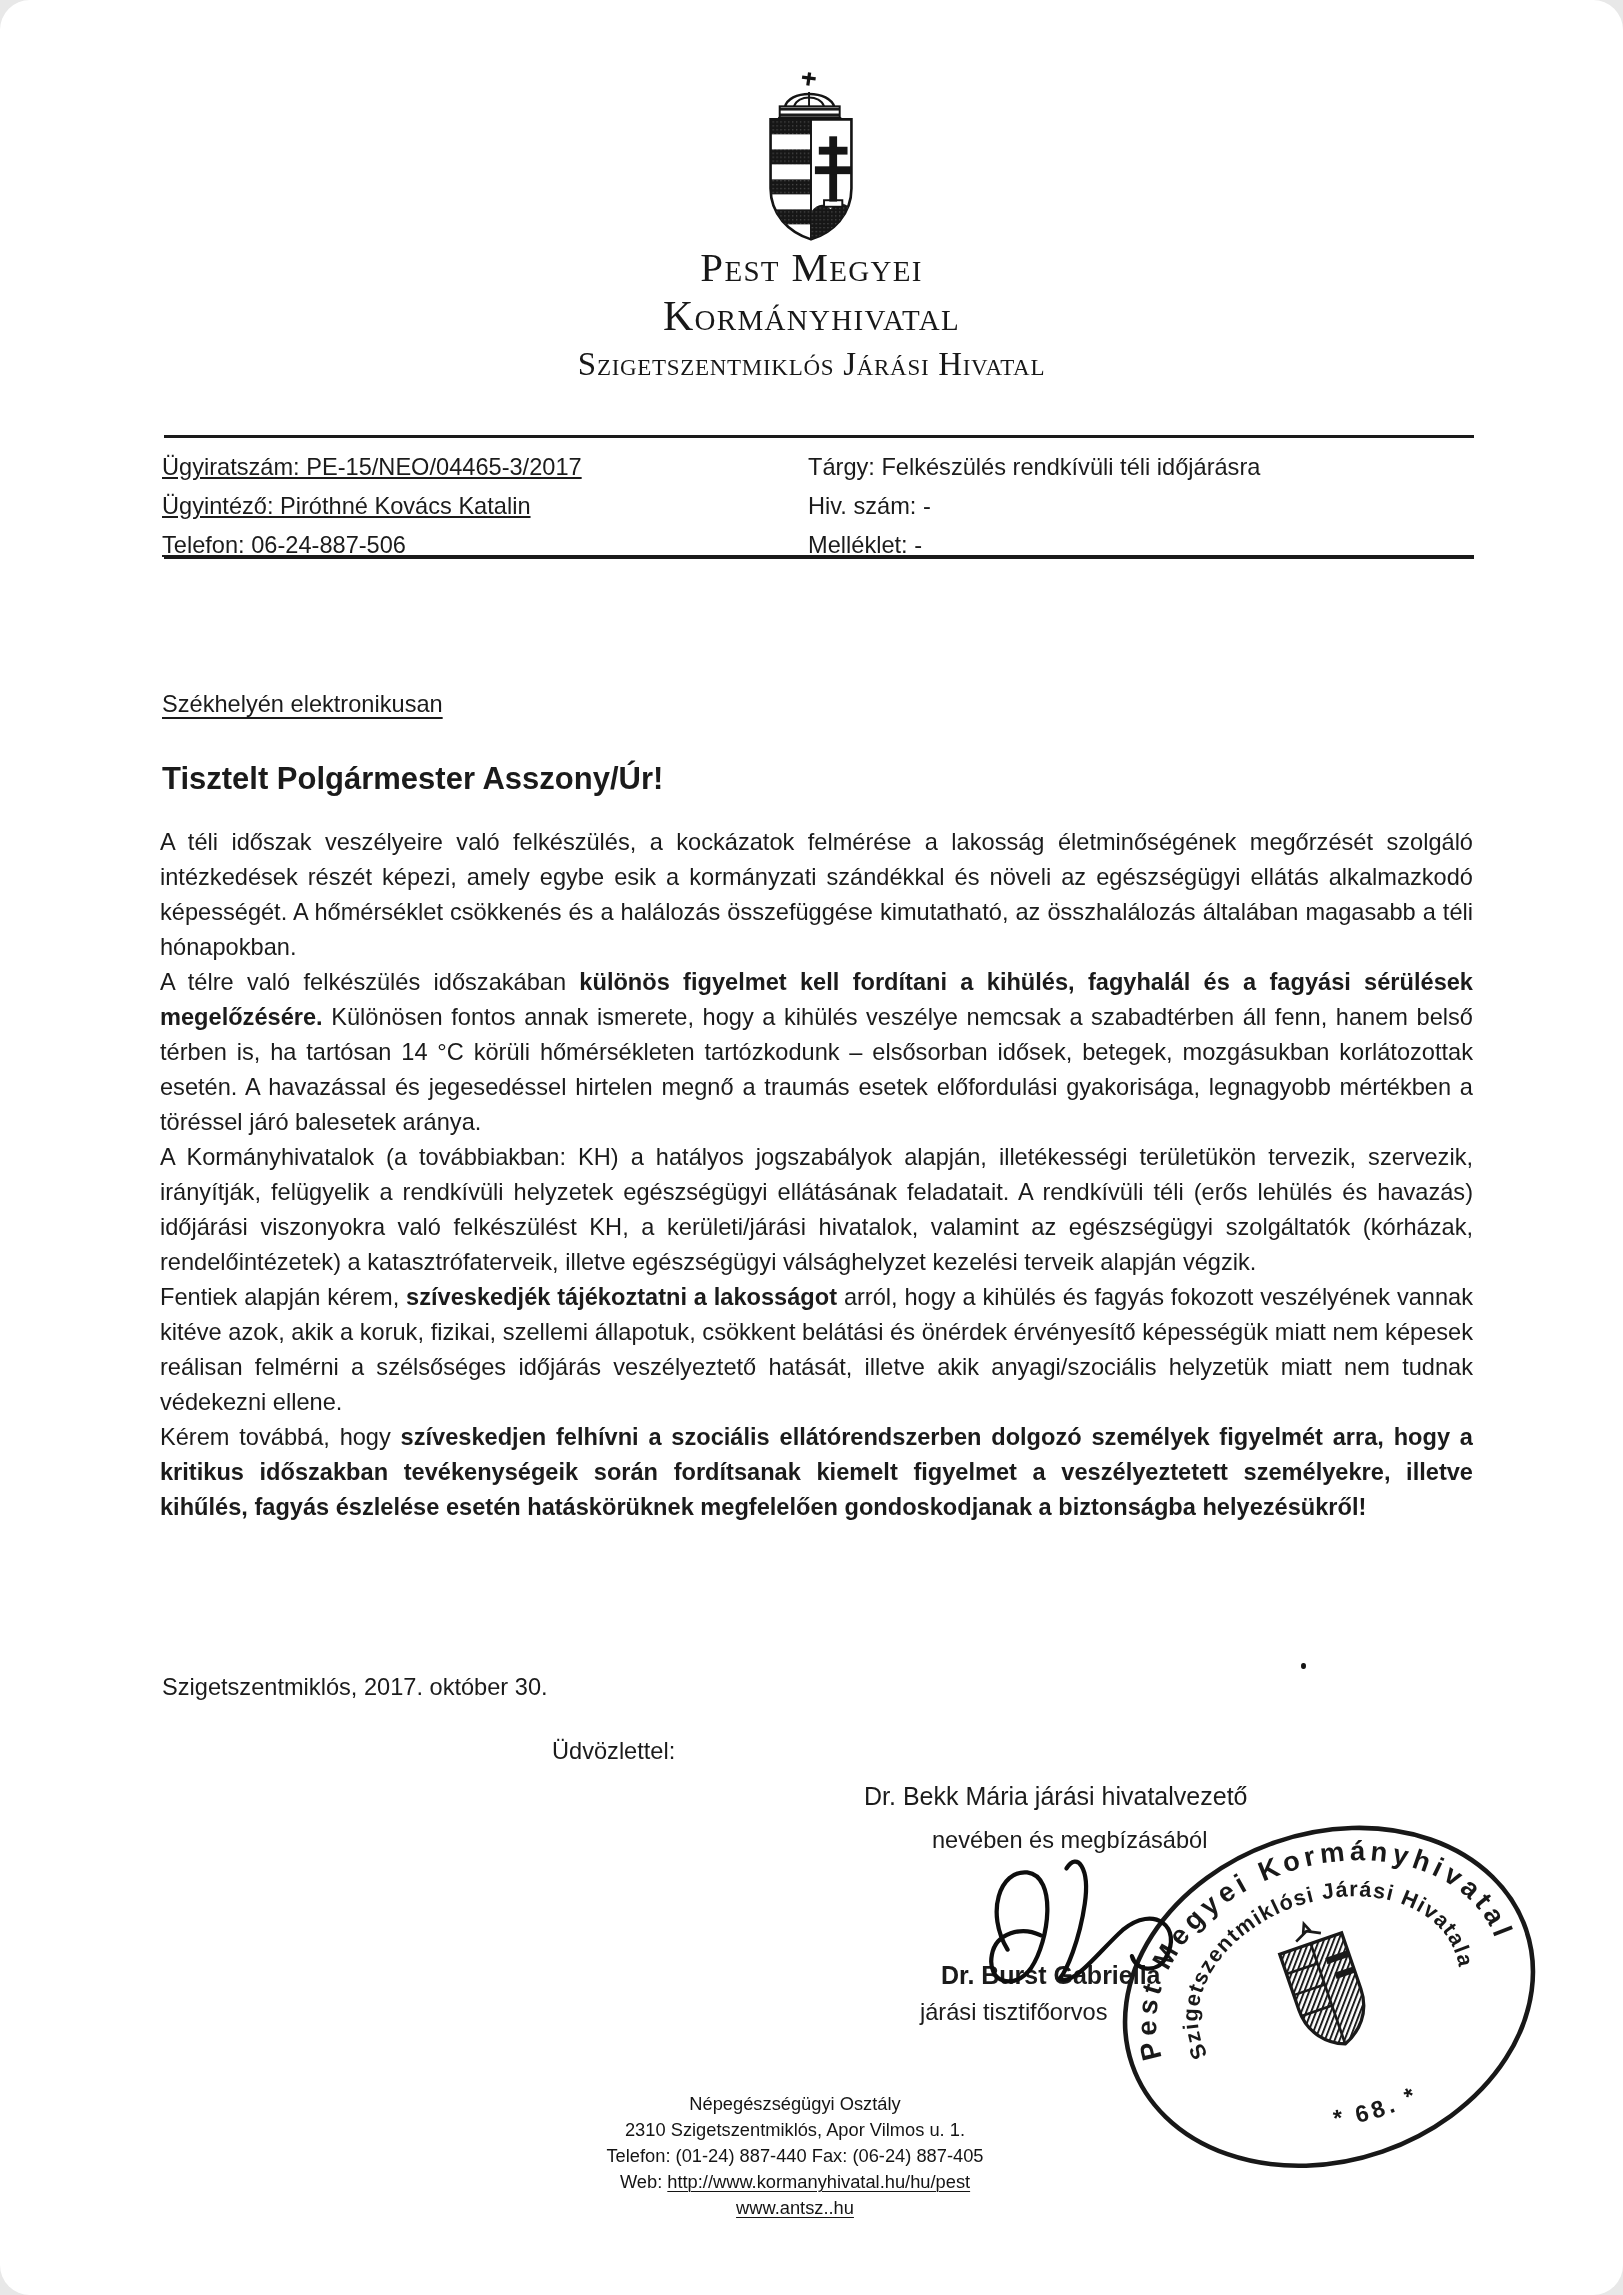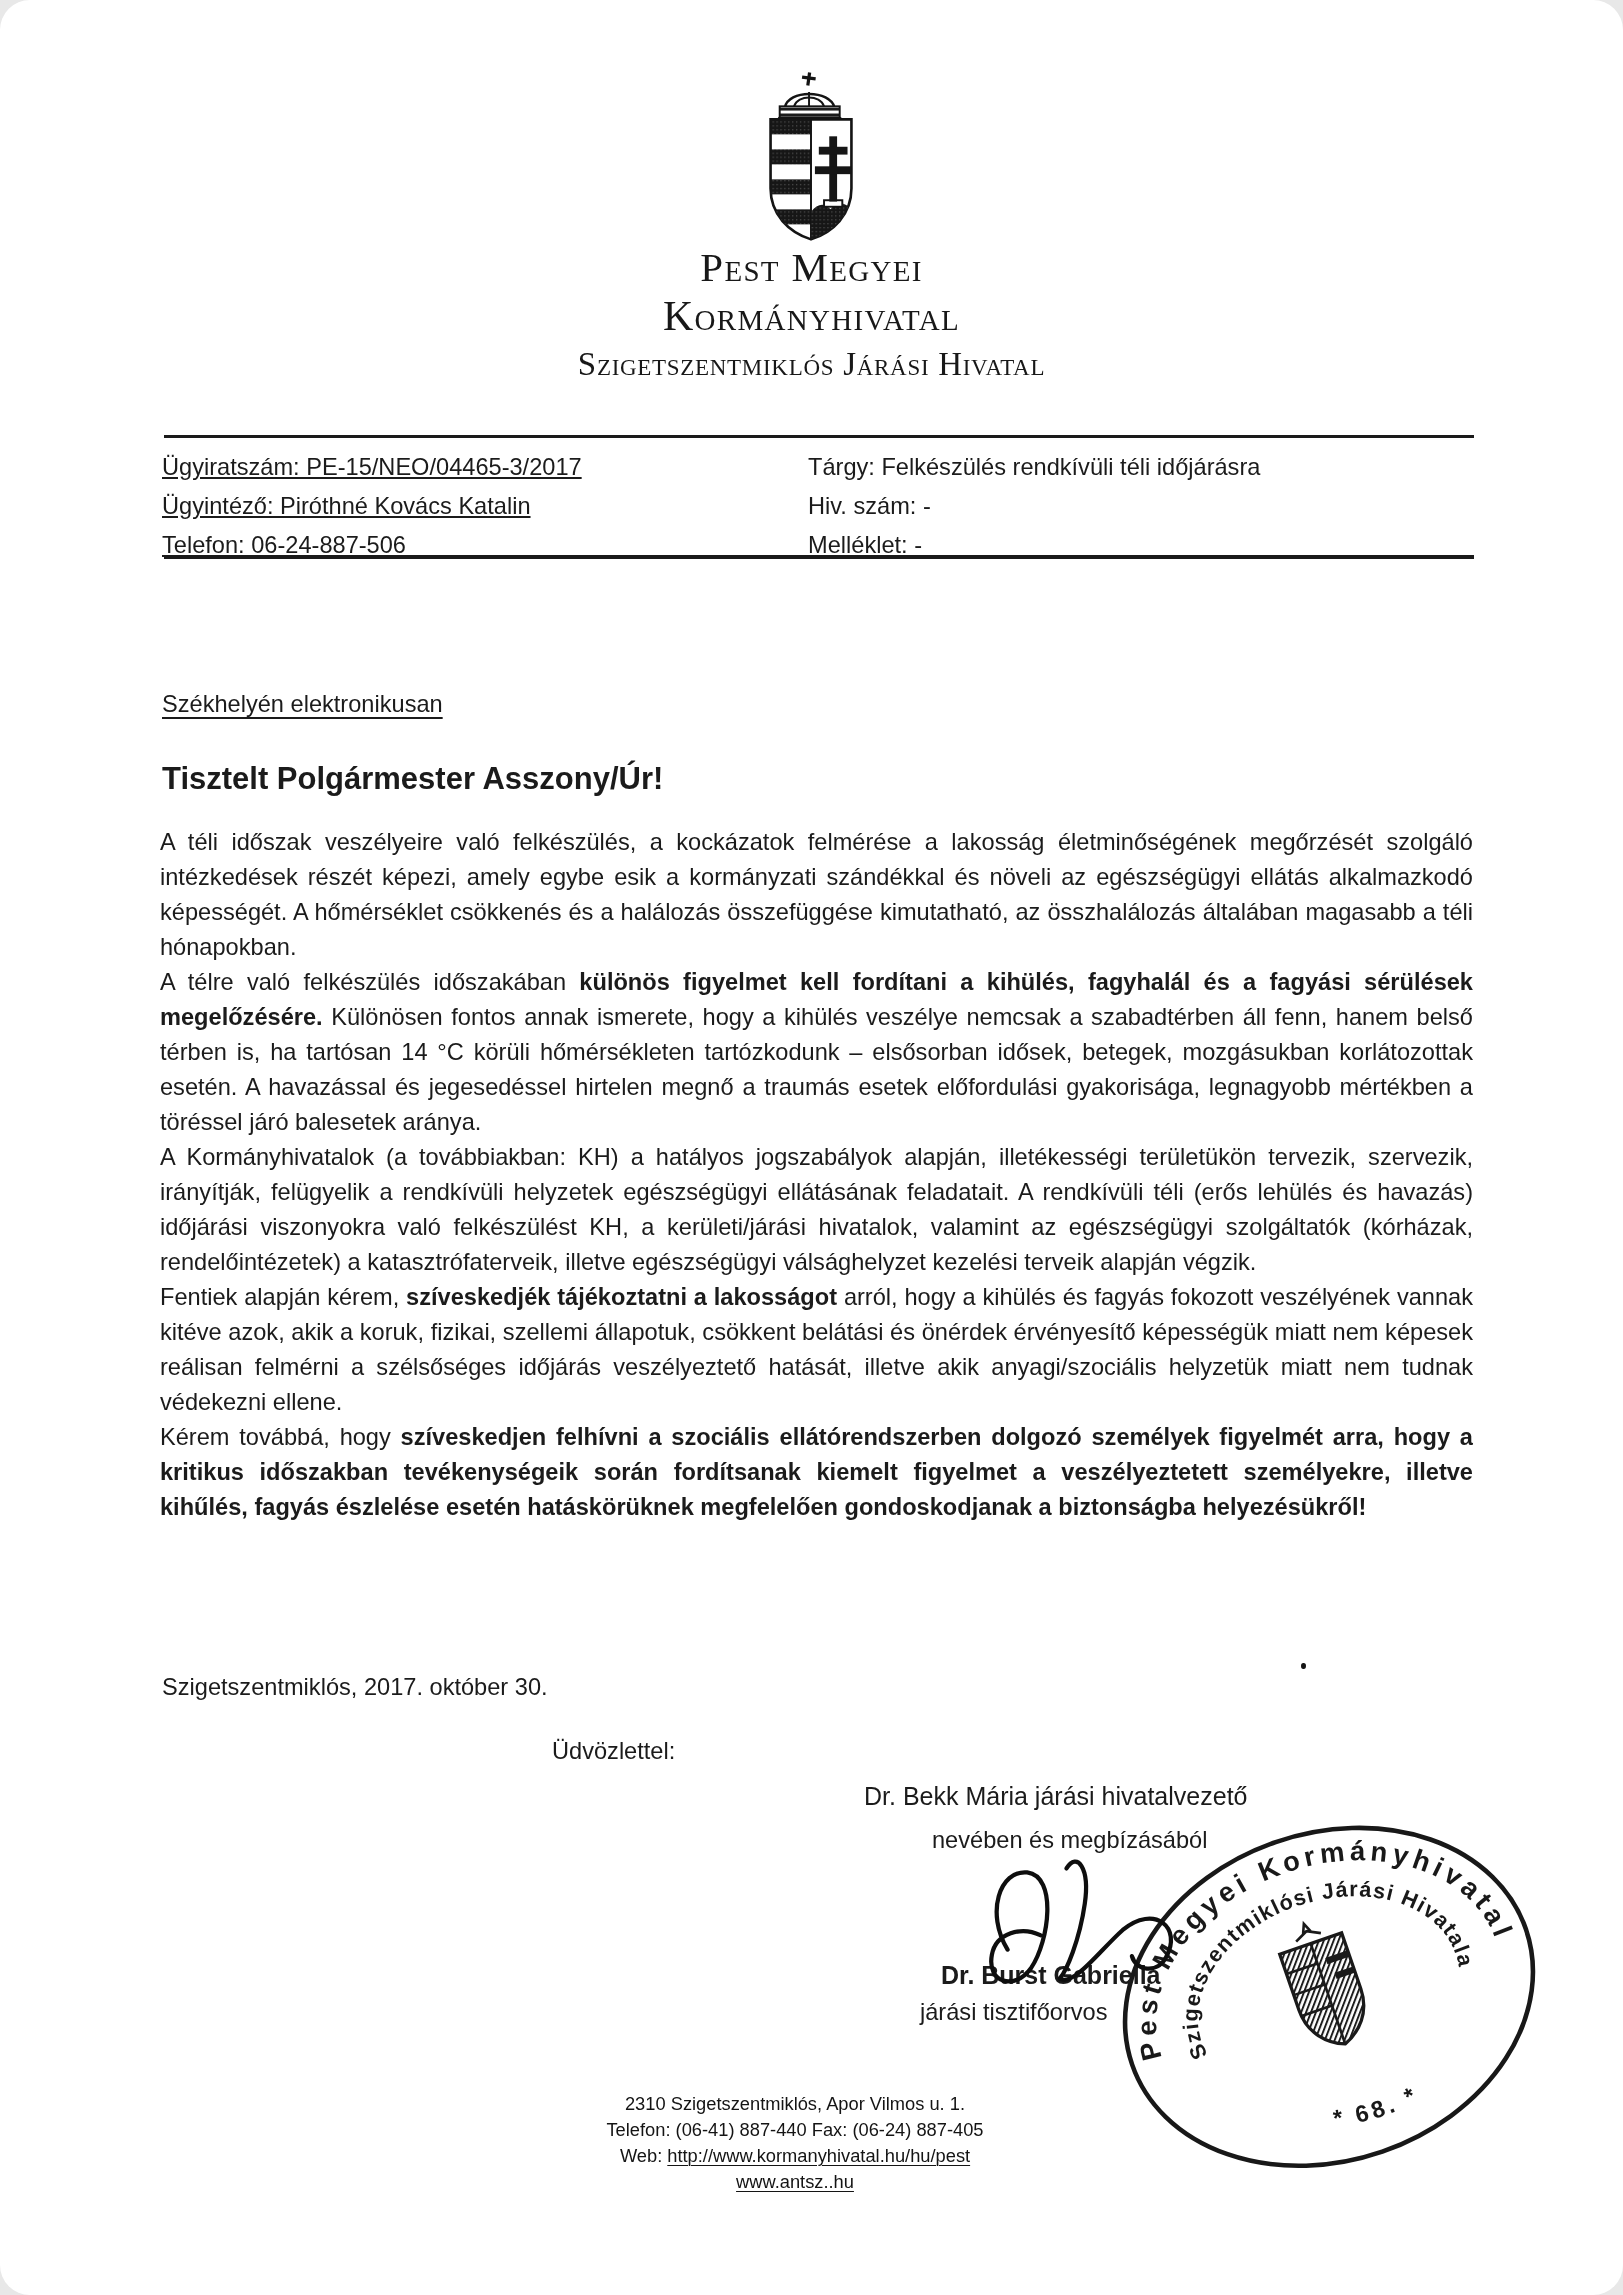--- a/index.html
+++ b/index.html
@@ -178,20 +178,21 @@
         <line x1="292" y1="244" x2="342" y2="244" stroke="#1a1a1a" stroke-width="4"></line>
         <line x1="292" y1="278" x2="342" y2="278" stroke="#1a1a1a" stroke-width="4"></line>
         <rect x="356" y="206" width="36" height="10" fill="#1a1a1a"></rect>
         <rect x="362" y="232" width="30" height="10" fill="#1a1a1a"></rect>
         <path d="M 336,160 L 342,146 L 348,160 M 322,168 L 342,158 L 362,168" fill="none" stroke="#1a1a1a" stroke-width="4"></path>
       </g>
     </g>
   </svg>
 
   <div class="footer">
+    <div><span>Népegészségügyi Osztály</span></div>
     <div><span>2310 Szigetszentmiklós, Apor Vilmos u. 1.</span></div>
-    <div><span>Telefon: (06-41) 887-440 Fax: (06-24) 887-405</span></div>
+    <div><span>Telefon: (01-24) 887-440 Fax: (06-24) 887-405</span></div>
     <div><span>Web: </span><span class="u">http://www.kormanyhivatal.hu/hu/pest</span></div>
     <div><span class="u">www.antsz..hu</span></div>
   </div>
 
 </div>
 
 
 </body></html>

